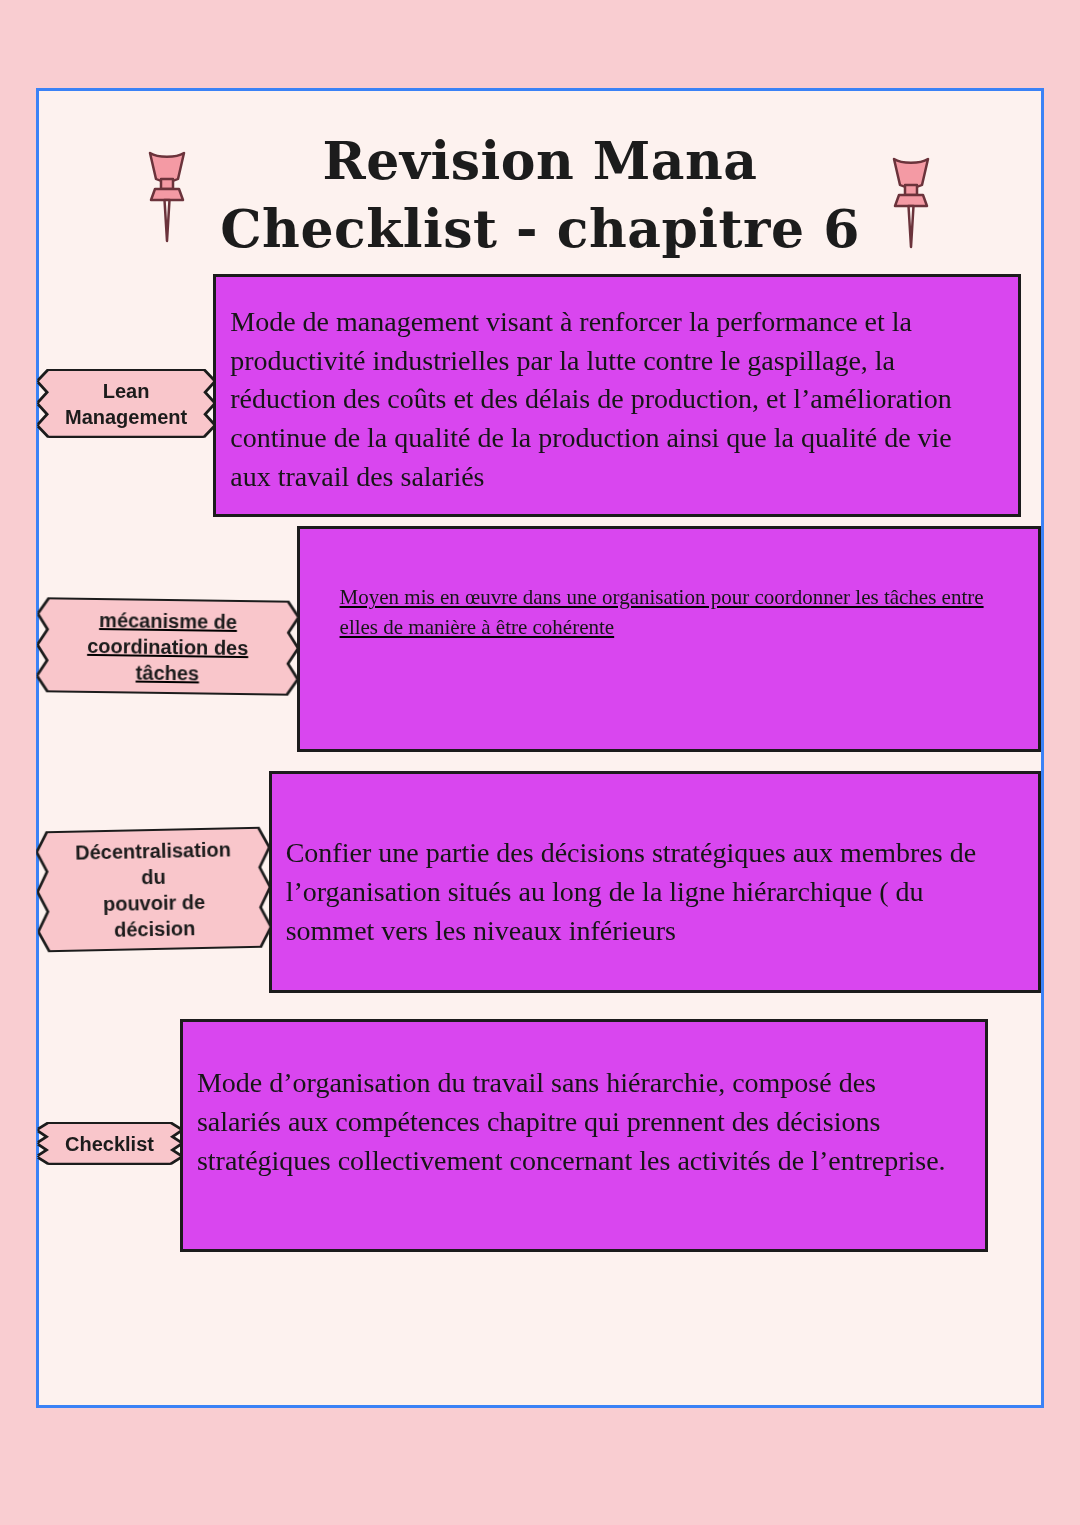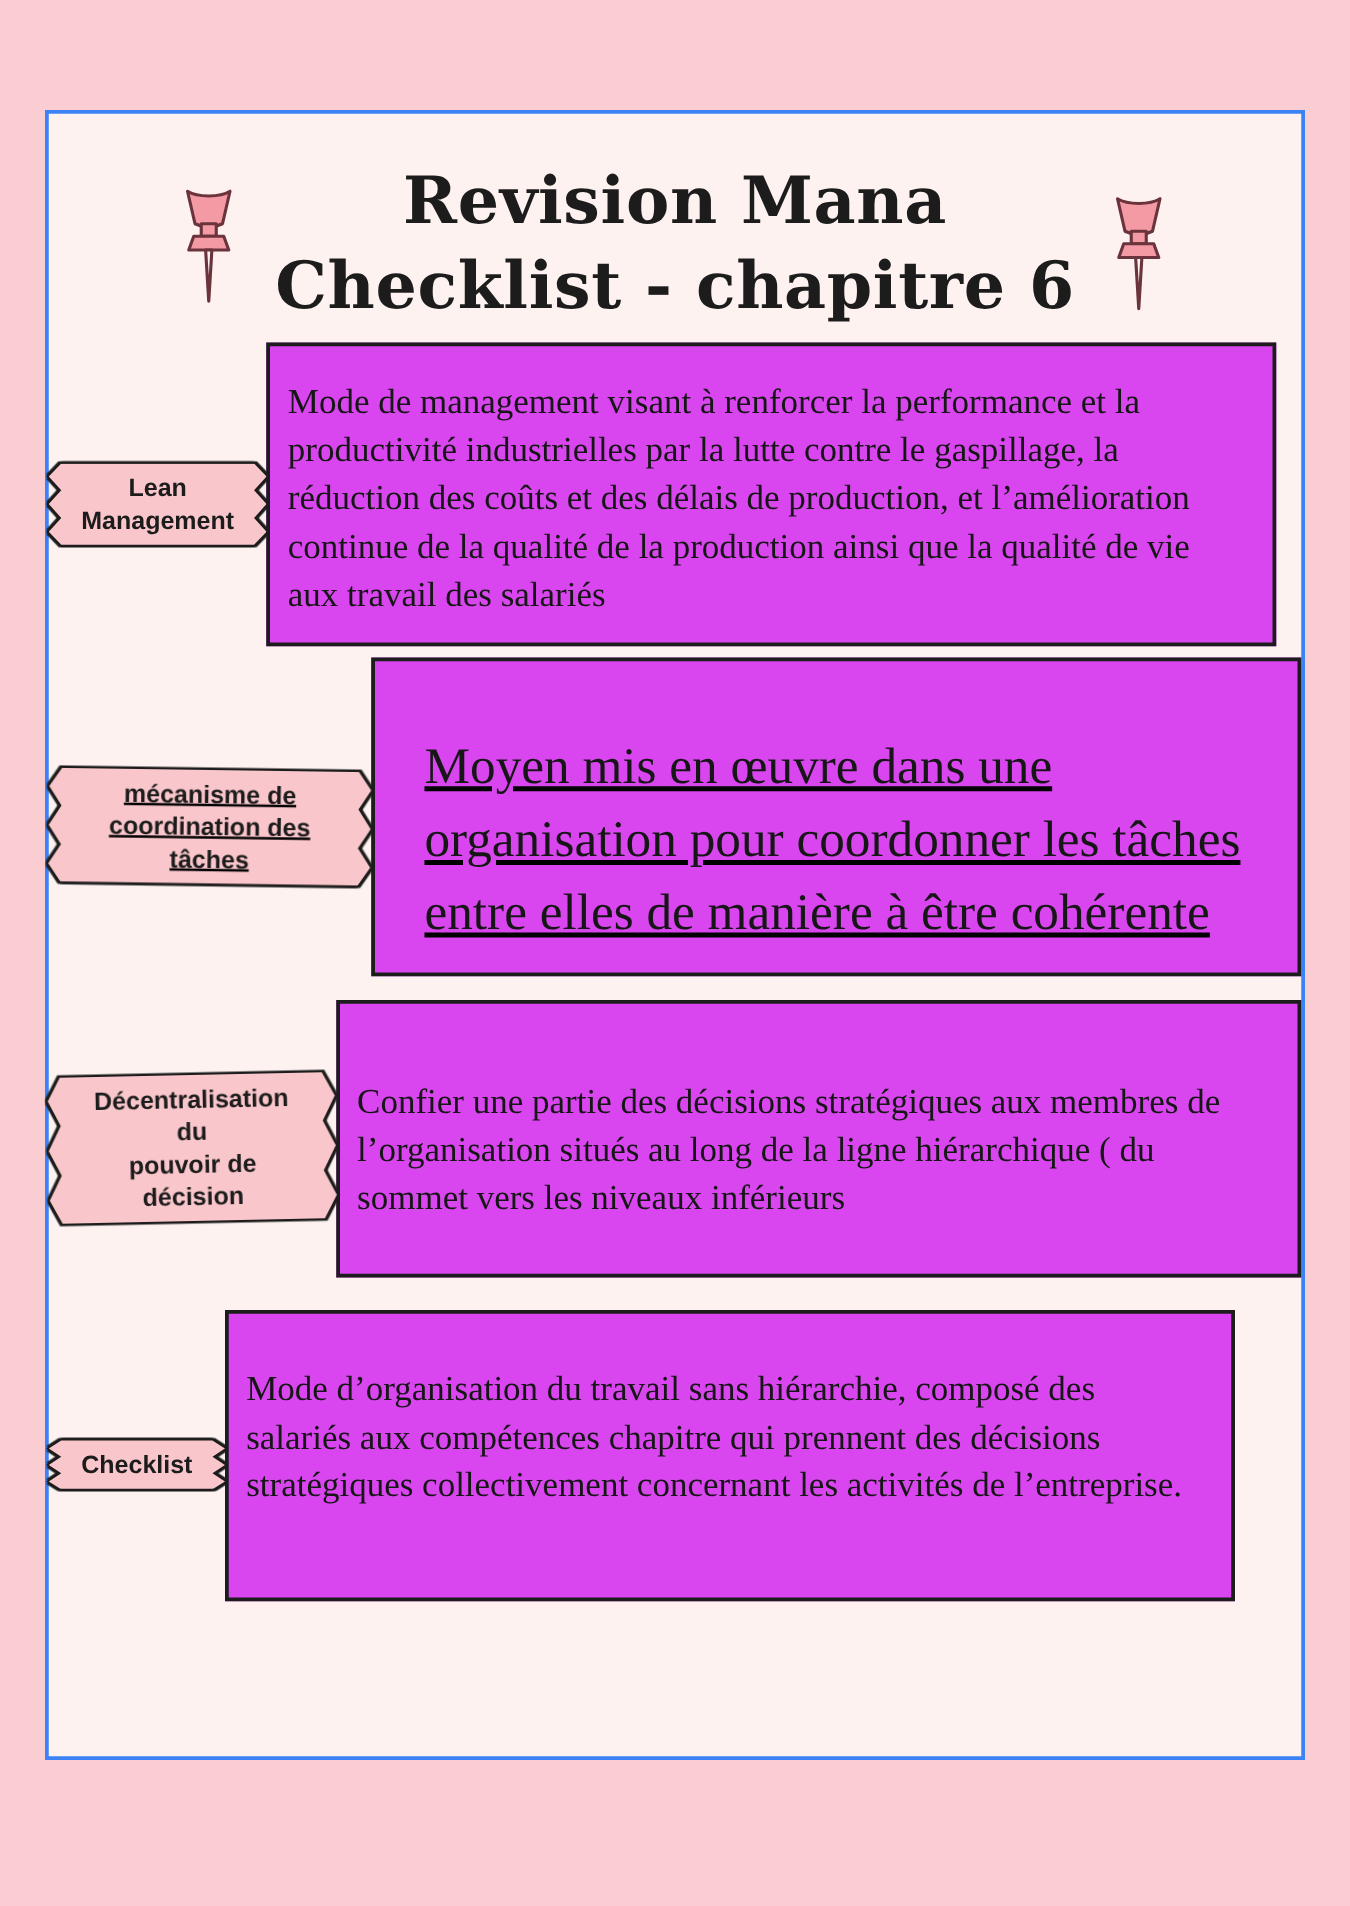--- a/index.html
+++ b/index.html
@@ -95,21 +95,21 @@
     border: 3px solid #1c1c1c;
     color: #161616;
     font-size: 28px;
     line-height: 1.38;
   }
   .card p {
     margin: 0;
     white-space: pre-line;
   }
   .s1 .card { min-height: 230px; padding: 26px 20px 18px 14px; }
-  .s2 .card { min-height: 226px; padding: 54px 30px 20px 40px; font-size: 41px; line-height: 1.42; }
+  .s2 .card { min-height: 226px; padding: 54px 30px 20px 40px; font-size: 21px; line-height: 1.42; }
   .s3 .card { min-height: 222px; padding: 60px 24px 20px 14px; }
   .s4 .card { min-height: 233px; padding: 42px 24px 20px 14px; }
 </style>
 </head>
 <body>
 
 <div class="panel">
 
   <div class="header">
     <svg class="pin pin-left" viewBox="0 0 48 96" aria-hidden="true">

